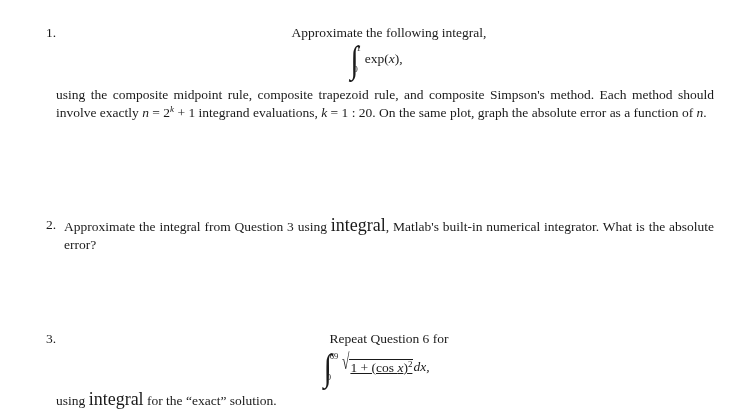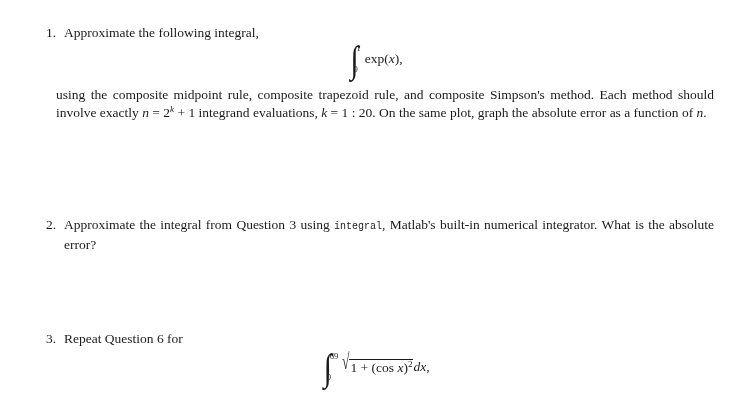--- a/index.html
+++ b/index.html
@@ -36,31 +36,31 @@
   }
   .body {
     flex: 1 1 auto;
   }
   .para {
     font-size: 13.5px;
     line-height: 18px;
     text-align: justify;
   }
   .para.nojust {
-    text-align: left;
+    text-align: center;
   }
   .indent-body {
     position: absolute;
     font-size: 13.5px;
     line-height: 18px;
     text-align: justify;
   }
   
   .mi { font-style: italic; font-family: "Liberation Serif", serif; }
-  .mono { font-family: Liberation Mono, monospace; font-size: 10px; margin-top: 24px; }
+  .mono { font-family: Liberation Serif, serif; font-size: 18px; margin-top: 24px; }
 
   
   .display {
     position: absolute;
     text-align: center;
     font-size: 14px;
     line-height: 1;
   }
   .intexpr {
     display: inline-flex;
@@ -104,20 +104,21 @@
     display: inline-block;
     transform: scale(0.9, 1.5);
     transform-origin: bottom left;
   }
   .radicand {
     border-top: 1px solid #1a1a1a;
     padding: 0 1px 0 1px;
     margin-left: -1px;
     font-size: 13.5px;
     line-height: 15px;
+    text-decoration: underline;
   }
   sup.exp {
     font-size: 9px;
     vertical-align: super;
     line-height: 0;
   }
 </style>
 </head>
 <body>
 
@@ -168,14 +169,17 @@
       </span>
       <span class="integrand">
         <span class="sqrt">
           <span class="radical">√</span>
             <span class="radicand"><span>1 + (cos </span><span class="mi">x</span><span>)</span><sup class="exp">2</sup></span>
         </span><span class="mi">dx,</span>
       </span>
     </span>
   </div>
 
+  <div class="indent-body" style="left:56px; top:390px; width:658px;">
+    <span>using </span><span class="mono">integral</span><span> for the “exact” solution.</span>
+  </div>
 
 </div>
 
 </body></html>

